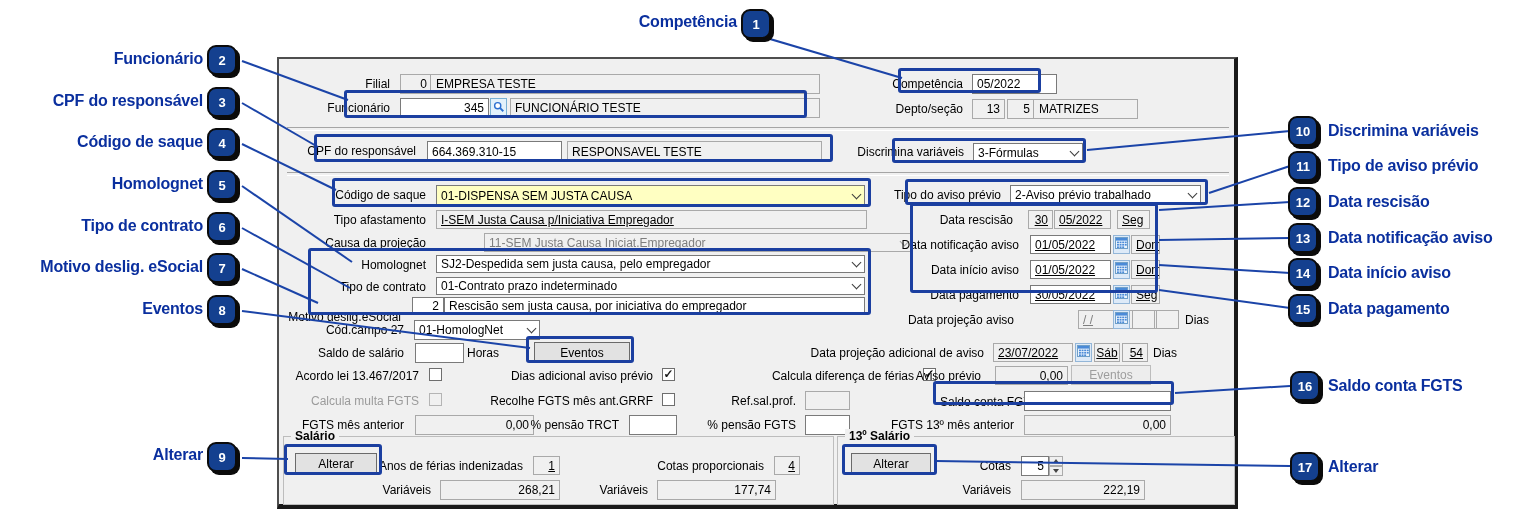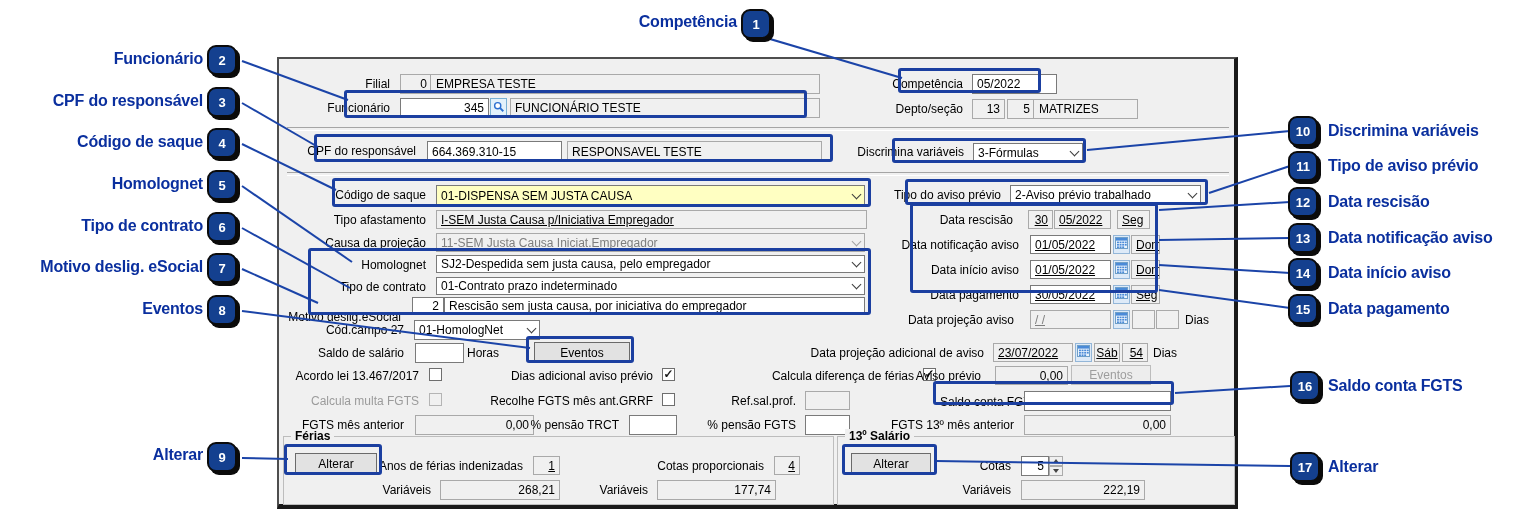--- a/index.html
+++ b/index.html
@@ -17,21 +17,21 @@
   .lb { position:absolute; white-space:nowrap; line-height:15px; }
   .lb.gray { color:#9b9b9b; }
   .fld {
     position:absolute; box-sizing:border-box; height:20px;
     border:1px solid #a9a9a9; background:#f0f0f0; padding:2px 4px;
     display:flex; align-items:center; white-space:nowrap; overflow:hidden;
   }
   .wht { background:#ffffff; border-color:#7a7a7a; }
   .rt { justify-content:flex-end;text-align:center; }
   .ct { justify-content:center; }
-  .graytx { color:#7e7e7e; }
+  .graytx { color:#7e7e7e;margin-left:48px; }
   .h18 { height:18px; } .h19 { height:19px;text-decoration:underline; } .h21 { height:21px; }
   .yellow { background:#ffffc2; }
   .dd { padding-right:18px; }
   .arr { position:absolute; top:0; right:0; width:16px; height:100%;
          display:flex; align-items:center; justify-content:center; }
   .chev { width:6px; height:6px; border-right:1.7px solid #3c3c3c;
           border-bottom:1.7px solid #3c3c3c; transform:rotate(45deg); margin-top:-3px; }
   .chev.dim { border-color:#a3a3a3; }
   .split { padding:0; }
   .split .n { width:26px; text-align:right; padding-right:3px;
@@ -408,21 +408,21 @@
     <div class="fld wht" style="left:745px;top:332px;width:147px">
       <span></span>
     </div>
 
     <div class="lb" style="right:220px;top:359px">FGTS 13º mês anterior</div>
     <div class="fld rt" style="left:745px;top:356px;width:147px">
       <span>0,00</span>
     </div>
 
     <div class="grp" style="left:4px;top:377px;width:551px;height:69px"></div>
-    <div class="grp-title" style="left:12px;top:370px">Férias</div>
+    <div class="grp-title" style="left:12px;top:370px">Salário</div>
     <div class="btn h21" style="left:16px;top:394px;width:82px">
       <span>Alterar</span>
     </div>
     <div class="lb" style="right:711px;top:400px">Anos de férias indenizadas</div>
     <div class="fld rt h19" style="left:254px;top:397px;width:27px">
       <span>1</span>
     </div>
     <div class="lb" style="right:803px;top:424px">Variáveis</div>
     <div class="fld rt" style="left:161px;top:421px;width:120px">
       <span>268,21</span>

